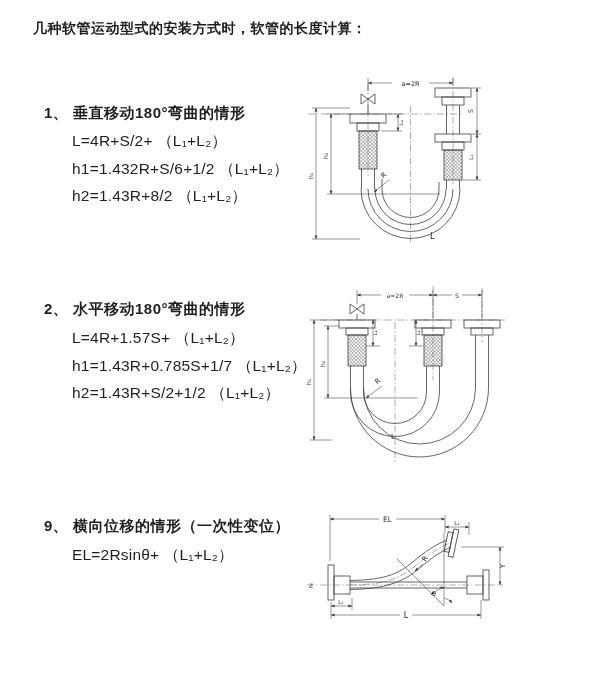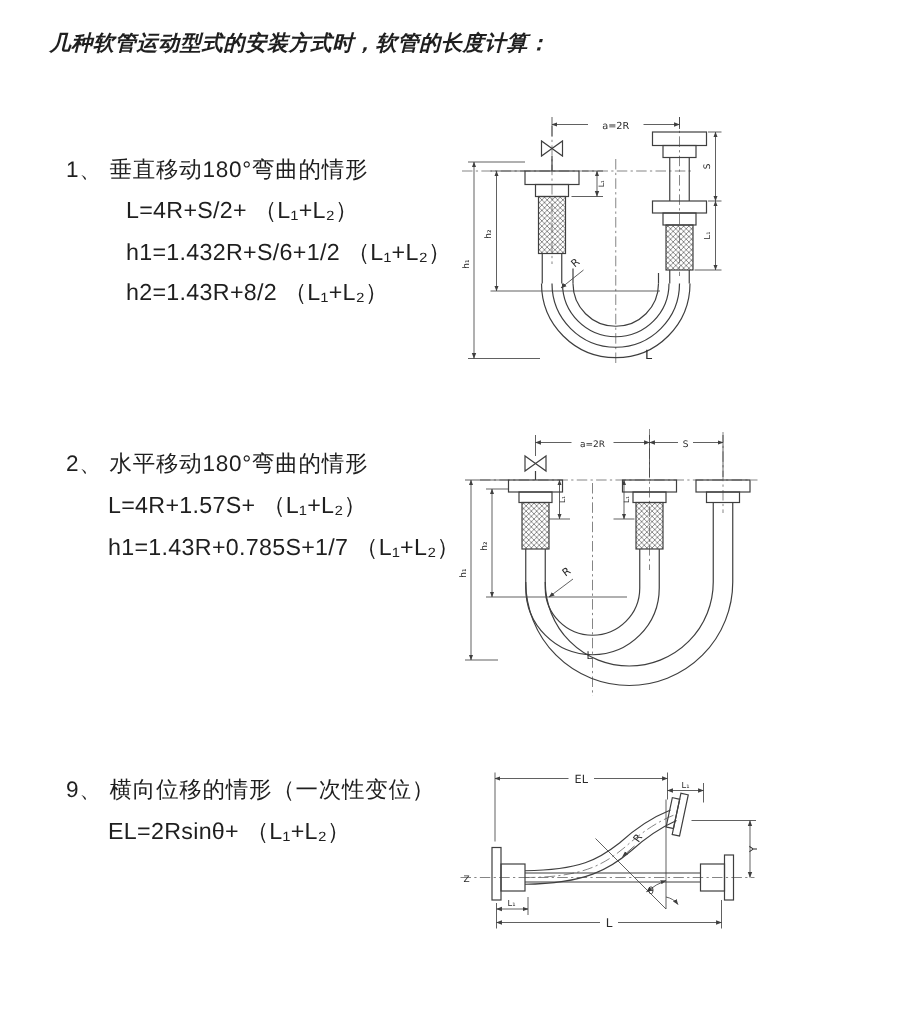--- a/index.html
+++ b/index.html
@@ -1,46 +1,47 @@
 <!DOCTYPE html>
 <html><head>
 <meta charset="utf-8">
 <style>
   html,body{margin:0;padding:0;background:#ffffff;}
   #page{position:relative;width:600px;height:675px;background:#ffffff;overflow:hidden;
         font-family:"Liberation Sans","DejaVu Sans",sans-serif;color:#1f1f1f;}
-  .title{position:absolute;left:33px;top:20px;font-size:14px;font-weight:700;letter-spacing:.5px;font-style:italic;}
-  .sec-head{position:absolute;font-size:15px;font-weight:400;letter-spacing:.5px;}
+  .title{position:absolute;left:33px;top:20px;font-size:14px;font-weight:700;letter-spacing:.5px;}
+  .sec-head{position:absolute;font-size:15px;font-weight:700;letter-spacing:.5px;}
   .formulas{position:absolute;font-size:15.5px;letter-spacing:.2px;}
   .formulas .f{height:27.5px;line-height:27.5px;white-space:nowrap;}
   svg.diag{position:absolute;}
   svg.diag text{font-family:"DejaVu Sans","Liberation Sans",sans-serif;fill:#2a2a2a;stroke:none;}
   .ln{stroke:#3f3f3f;stroke-width:.8;fill:none;}
   .x{stroke:#3f3f3f;stroke-width:.55;fill:none;}
   .cl{stroke:#6b6b6b;stroke-width:.55;fill:none;stroke-dasharray:7 2.2 1.5 2.2;}
   .wb{fill:#ffffff;stroke:none;}
 </style>
 </head>
 <body>
 
 <div id="page">
 
   <div class="title">几种软管运动型式的安装方式时，软管的长度计算：</div>
 
   <div class="sec-head" style="left:44px;top:104px">1、 垂直移动180°弯曲的情形</div>
-  <div class="formulas" style="left:84px;top:127px">
+  <div class="formulas" style="left:72px;top:127px">
     <div class="f">L=4R+S/2+ （L₁+L₂）</div>
     <div class="f">h1=1.432R+S/6+1/2 （L₁+L₂）</div>
     <div class="f">h2=1.43R+8/2 （L₁+L₂）</div>
   </div>
 
   <div class="sec-head" style="left:44px;top:300px">2、 水平移动180°弯曲的情形</div>
   <div class="formulas" style="left:72px;top:324px">
     <div class="f">L=4R+1.57S+ （L₁+L₂）</div>
     <div class="f">h1=1.43R+0.785S+1/7 （L₁+L₂）</div>
+    <div class="f">h2=1.43R+S/2+1/2 （L₁+L₂）</div>
   </div>
 
   <div class="sec-head" style="left:44px;top:517px">9、 横向位移的情形（一次性变位）</div>
   <div class="formulas" style="left:72px;top:541px">
     <div class="f">EL=2Rsinθ+ （L₁+L₂）</div>
   </div>
 
   <svg class="diag" style="left:300px;top:58px" width="290" height="185" viewBox="0 0 290 185">
     <defs>
       <marker id="d1a" viewBox="0 0 8 8" refX="7.5" refY="4" markerWidth="7" markerHeight="7" orient="auto-start-reverse">

